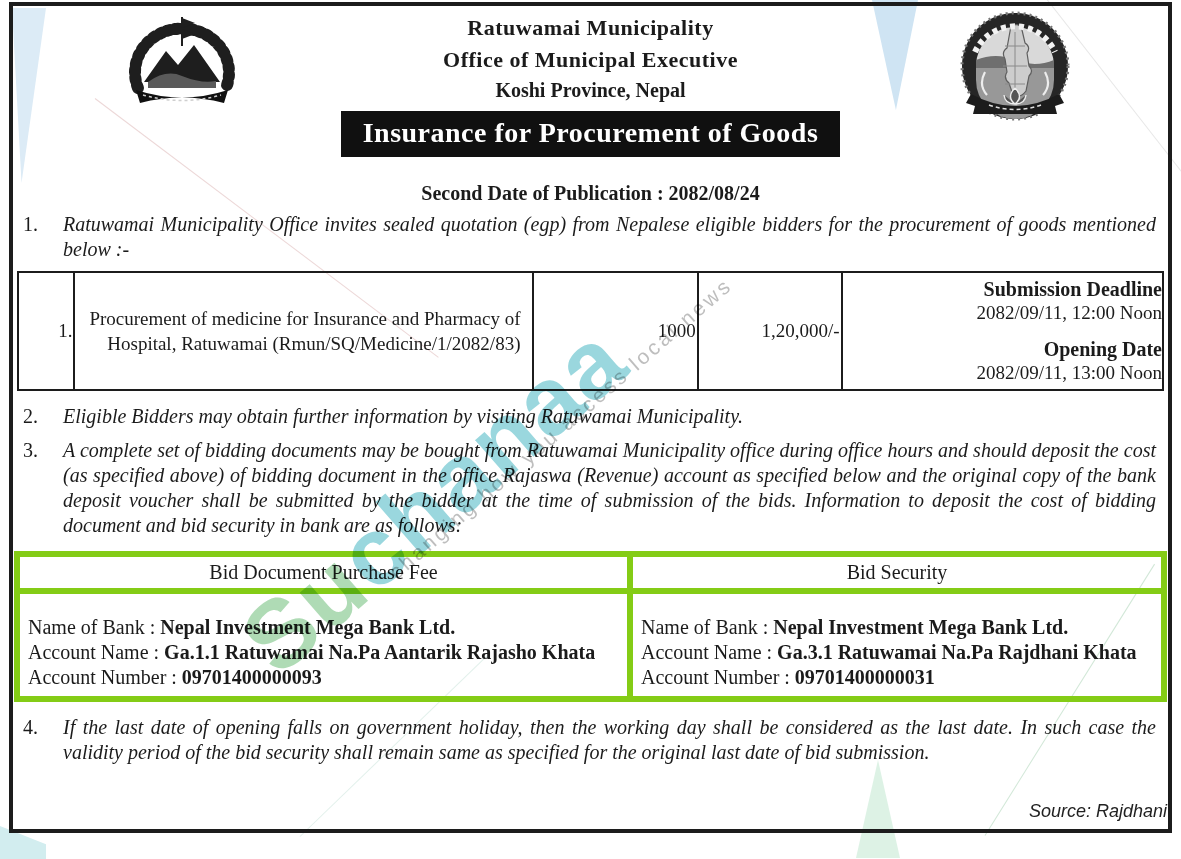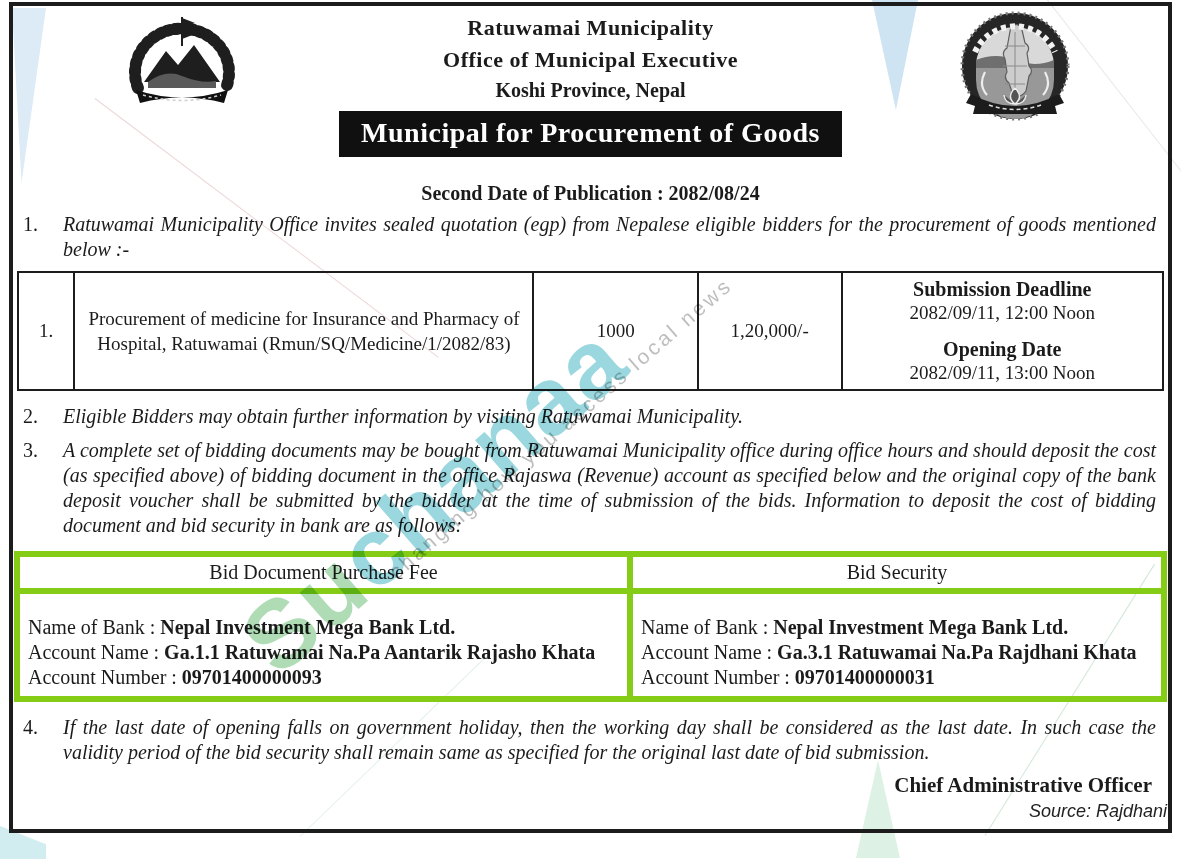--- a/index.html
+++ b/index.html
@@ -57,21 +57,21 @@
   
   table{border-collapse:collapse;}
   .main-table{width:1147px;margin:9px auto 0 auto;table-layout:fixed;}
   .main-table th,.main-table td{border:2px solid #1c1c1c;}
   .main-table th{font-size:20px;font-weight:bold;text-align:center;padding:4px 6px;line-height:24px;}
   .col-sn{width:55px;}
   .col-contract{width:447px;}
   .col-cost{width:160px;}
   .col-security{width:140px;}
   .col-deadline{width:313px;}
-  .main-table td{font-size:19px;text-align:center;vertical-align:middle;}
+  .main-table td{font-size:19px;text-align:right;vertical-align:middle;}
   .main-table .row-data{height:118px;}
   .cell-contract{padding:0 12px;line-height:25px;}
   .cell-deadline{line-height:24px;padding:4px 0;}
   .cell-deadline .lbl{font-weight:bold;font-size:20px;}
   .cell-deadline .gap{height:12px;}
 
   
   .bank-table{width:1147px;margin:13px auto 0 auto;table-layout:fixed;}
   .bank-table th,.bank-table td{border:6px solid #84cc16;}
   .bank-table th{font-size:20px;font-weight:normal;text-align:center;padding:4px 0;}
@@ -143,21 +143,21 @@
       </svg>
     </div>
 
     <div class="head">
       <div class="t1">Ratuwamai Municipality</div>
       <div class="t2">Office of Municipal Executive</div>
       <div class="a2">Koshi Province, Nepal</div>
     </div>
 
     <div class="banner-wrap">
-      <div class="banner">Municipal for Procurement of Goods</div>
+      <div class="banner">Insurance for Procurement of Goods</div>
     </div>
 
     <div class="publication">Second Date of Publication : 2082/08/24</div>
 
     <div class="item item1">
       <span class="no">1.</span>
       <span class="txt">Ratuwamai Municipality Office invites sealed quotation (egp) from Nepalese eligible bidders for the procurement of goods mentioned below :-</span>
     </div>
 
     <table class="main-table">
@@ -230,20 +230,19 @@
         </td>
       </tr>
     </tbody>
       </table>
 
     <div class="item item4">
       <span class="no">4.</span>
       <span class="txt">If the last date of opening falls on government holiday, then the working day shall be considered as the last date. In such case the validity period of the bid security shall remain same as specified for the original last date of bid submission.</span>
     </div>
 
-    <div class="signature">Chief Administrative Officer</div>
   </div>
 
   <div class="wm wm-brand"><span class="s1">Su</span><span>chanaa</span></div>
   <div class="wm wm-tag">changing how you access local news</div>
 
   <div class="source">Source: Rajdhani</div>
 </div>
 
 </body></html>

